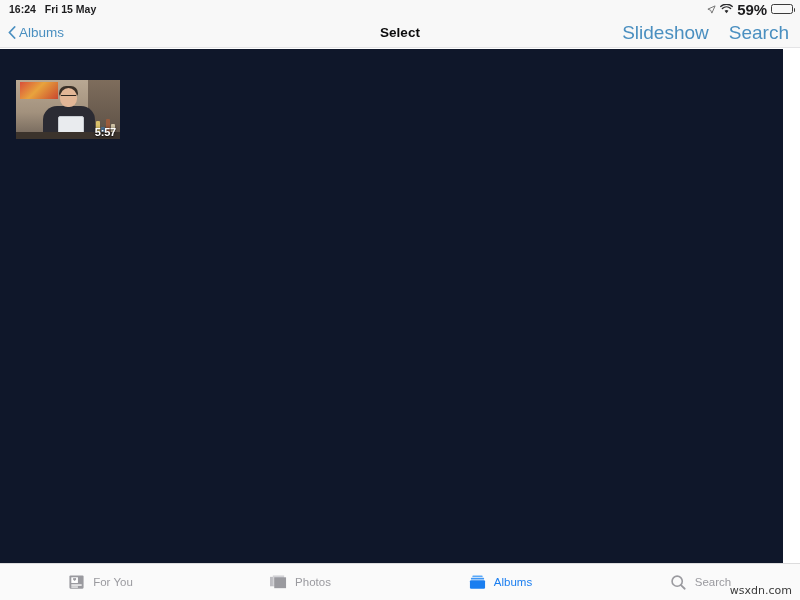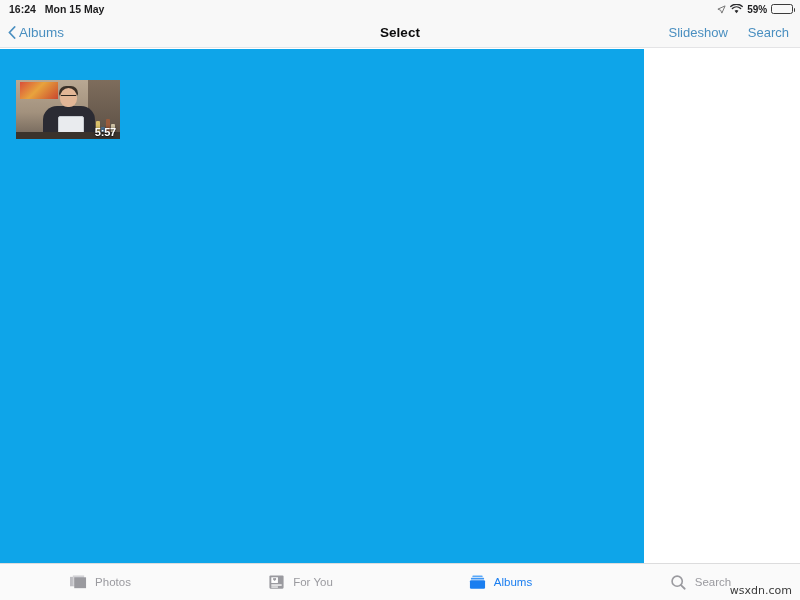--- a/index.html
+++ b/index.html
@@ -45,21 +45,21 @@
     gap: 4px;
   }
   .loc-icon {
     display: inline-block;
     width: 9px; height: 9px;
     position: relative;
     opacity: .75;
   }
   .loc-icon svg { display:block; }
   .wifi-icon { display:block; width: 13px; height: 10px; }
-  .batt-pct { font-size: 10px; font-weight: bold; letter-spacing: -0.1px; }
+  .batt-pct { font-size: 15px; font-weight: bold; letter-spacing: -0.1px; }
   .batt-icon {
     width: 22px; height: 10px;
     border: 1px solid #3c3c3c;
     border-radius: 2.5px;
     position: relative;
     box-sizing: border-box;
     padding: 1px;
   }
   .batt-icon::after {
     content: "";
@@ -114,31 +114,31 @@
   .nav-actions {
     position: absolute;
     right: 11px; top: 0;
     height: 29px;
     display: flex;
     align-items: center;
     gap: 20px;
   }
   .nav-action {
     color: #4a8fc0;
-    font-size: 13px;
+    font-size: 19px;
     cursor: pointer;
   }
 
   
   .content {
     position: absolute;
     top: 49px; left: 0;
-    width: 644px;
+    width: 783px;
     height: 514px;
-    background: #0ea5e9;
+    background: #0f172a;
     overflow: hidden;
   }
   .grid {
     position: absolute;
     top: 31px;
     left: 16px;
     display: flex;
     gap: 7px;
   }
   .thumb {
@@ -336,21 +336,21 @@
     color: #3a3a3a;
     font-family: "DejaVu Sans", sans-serif;
   }
 </style>
 </head>
 <body>
 
 <div class="status-bar">
   <div class="status-left">
     <span>16:24</span>
-    <span>Mon 15 May</span>
+    <span>Fri 15 May</span>
   </div>
   <div class="status-right">
     <span class="loc-icon">
       <svg viewBox="0 0 10 10" width="9" height="9">
           <path d="M9 1 1 4.6l3.1 1.3L5.4 9z" fill="none" stroke="#4a4a4a" stroke-width="1.1"></path>
         </svg>
     </span>
     <span>
       <svg class="wifi-icon" viewBox="0 0 16 12">
         <path d="M8 11.2 5.6 8.3a3.8 3.8 0 0 1 4.8 0z" fill="#2c2c2e"></path>
@@ -408,41 +408,41 @@
 
 
   </div>
 </div>
 
 <div class="tab-bar">
 
   <div class="tab">
     <span>
       <svg class="tab-ico" viewBox="0 0 20 18">
-        <rect x="1" y="3" width="12" height="10" fill="#bdbdc2"></rect>
-        <rect x="4" y="1.5" width="12" height="11" fill="#d2d2d6"></rect>
-        <rect x="5.5" y="3.5" width="12.5" height="11.5" fill="#9a9a9f"></rect>
-      </svg>
-    </span>
-    <span>Photos</span>
-  </div>
-
-  <div class="tab">
-    <span>
-      <svg class="tab-ico" viewBox="0 0 20 18">
         <rect x="2.5" y="1.5" width="15" height="14" rx="1.2" fill="#9a9a9f"></rect>
         <rect x="4.5" y="3.5" width="7" height="6" fill="#ffffff"></rect>
         <path d="M6.6 4.6a1 1 0 0 1 1.4 0 1 1 0 0 1 1.4 0 1 1 0 0 1 0 1.4L8 7.4 6.6 6a1 1 0 0 1 0-1.4z" fill="#9a9a9f"></path>
         <rect x="4.5" y="11" width="11" height="1.4" fill="#ffffff"></rect>
         <rect x="4.5" y="13.2" width="7" height="1.2" fill="#ffffff"></rect>
       </svg>
     </span>
     <span>For You</span>
   </div>
 
+  <div class="tab">
+    <span>
+      <svg class="tab-ico" viewBox="0 0 20 18">
+        <rect x="1" y="3" width="12" height="10" fill="#bdbdc2"></rect>
+        <rect x="4" y="1.5" width="12" height="11" fill="#d2d2d6"></rect>
+        <rect x="5.5" y="3.5" width="12.5" height="11.5" fill="#9a9a9f"></rect>
+      </svg>
+    </span>
+    <span>Photos</span>
+  </div>
+
   <div class="tab active">
     <span>
       <svg class="tab-ico" viewBox="0 0 20 18">
         <rect x="4.5" y="1.5" width="11" height="1.8" rx=".9" fill="#5aa8f8"></rect>
         <rect x="3" y="4" width="14" height="1.9" rx=".9" fill="#3e96f5"></rect>
         <rect x="2" y="6.5" width="16" height="9" rx="1.3" fill="#1a7ef0"></rect>
       </svg>
     </span>
     <span>Albums</span>
   </div>

